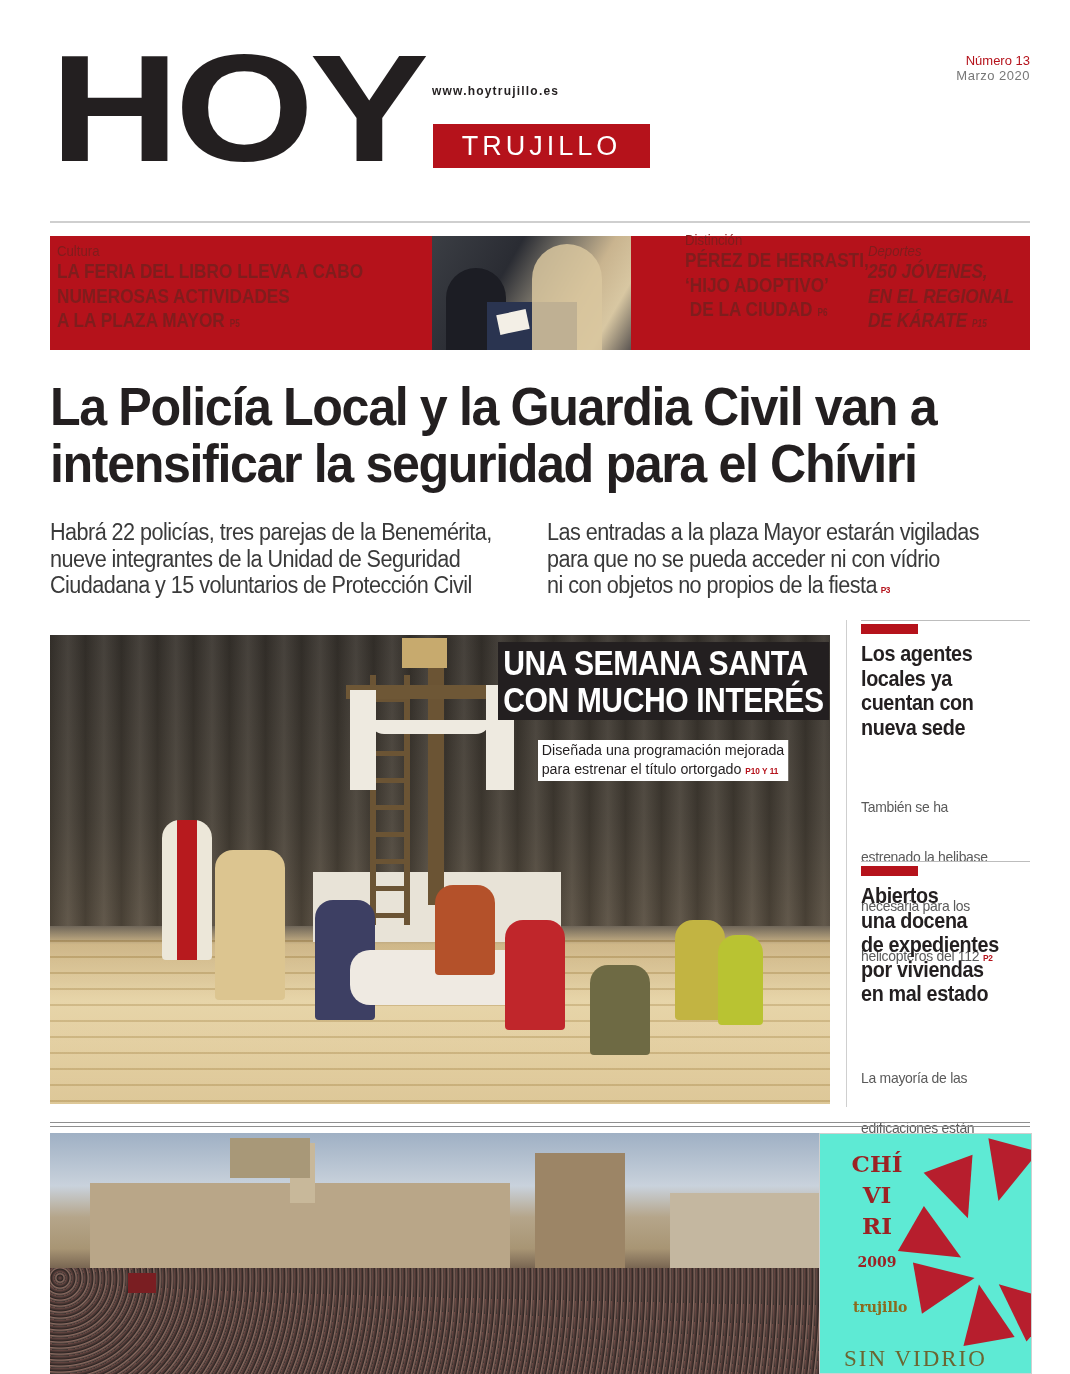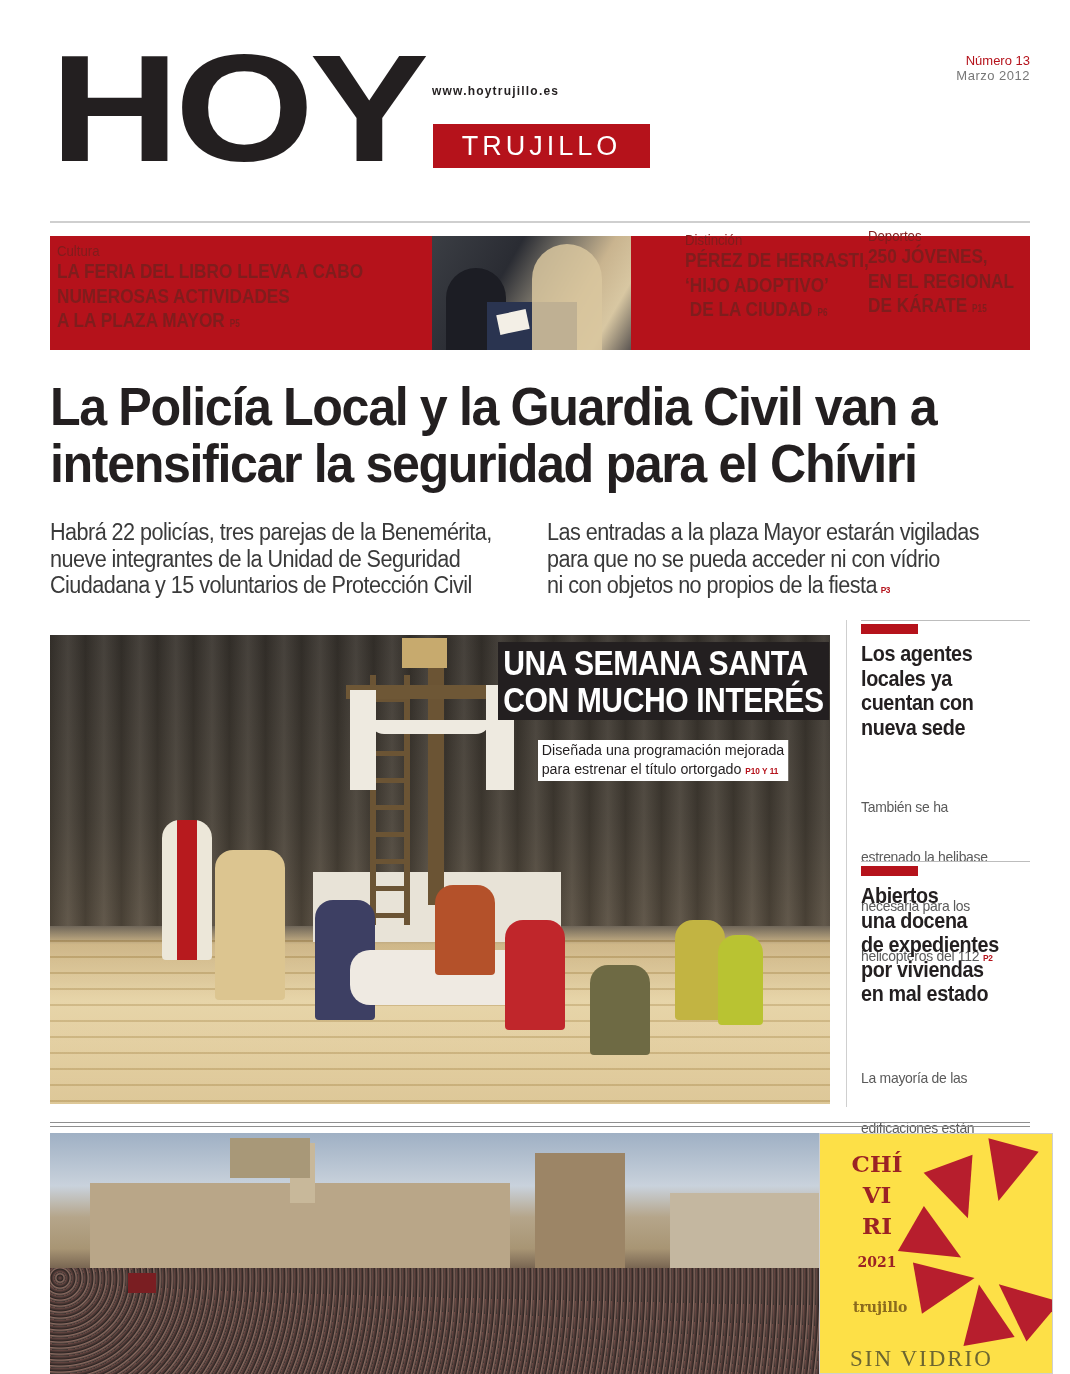--- a/index.html
+++ b/index.html
@@ -77,37 +77,37 @@
 
     
     .dbl-rule { left: 50px; width: 980px; height: 1px; background: #8f8f8f; }
     .plaza-photo { left: 50px; top: 1133px; width: 769px; height: 241px; overflow: hidden;
                    background: linear-gradient(180deg, #9fb0c4 0%, #c9d2dc 22%, #b5a58a 35%, #a89574 48%, #6d5a4a 58%, #3e3530 70%, #4a3a38 100%); }
     .plaza-photo .bld { position: absolute; background: #b9a688; }
     .plaza-photo .crowd { position: absolute; left: 0; top: 135px; width: 100%; height: 106px;
                           background: repeating-radial-gradient(circle at 10px 10px, #6b4a45 0, #2e2624 3px, #8a6a60 4px, #3c3330 6px); }
     .plaza-photo .banner { position: absolute; left: 78px; top: 140px; width: 28px; height: 20px; background: #7a1e22; }
 
-    .ad { left: 819px; top: 1133px; width: 234px; height: 241px; background: #fde047; border: 1px solid #cfcfcf; overflow: hidden; }
+    .ad { left: 819px; top: 1133px; width: 213px; height: 241px; background: #5eead4; border: 1px solid #cfcfcf; overflow: hidden; }
     .ad .title { position: absolute; left: 28px; top: 14px; font-family: "DejaVu Serif", serif; font-weight: 700; color: #9b2224;
                  font-size: 23px; line-height: 31px; text-align: center; width: 58px; }
     .ad .year { position: absolute; left: 22px; top: 120px; font-family: "DejaVu Serif", serif; font-weight: 700; color: #9b2224; font-size: 14px; width: 70px; text-align: center; }
     .ad .brand { position: absolute; left: 33px; top: 165px; font-family: "DejaVu Serif", serif; color: #8a6a1e; font-size: 14px; font-weight: 700; }
-    .ad .slogan { position: absolute; left: 30px; top: 212px; font-family: "Liberation Serif", serif; color: #6b6531; font-size: 23px; letter-spacing: 2px; white-space: nowrap; }
+    .ad .slogan { position: absolute; left: 24px; top: 212px; font-family: "Liberation Serif", serif; color: #6b6531; font-size: 23px; letter-spacing: 2px; white-space: nowrap; }
     .tri { position: absolute; width: 0; height: 0; border-left: 26px solid transparent; border-right: 26px solid transparent; border-top: 58px solid #b71e2d; }
   </style>
 </head>
 <body>
 
 <div class="abs logo">HOY</div>
 <div class="abs website">www.hoytrujillo.es</div>
 <div class="abs edition">TRUJILLO</div>
 <div class="abs issue">
   <div class="num">Número 13</div>
-  <div class="date">Marzo 2012</div>
+  <div class="date">Marzo 2020</div>
 </div>
 
 <div class="abs rule" style="top:221px;"></div>
 
 <div class="abs band"></div>
 
 <div class="abs teaser" style="left:57px; top:243px;">
   <div class="cat">Cultura</div>
   <div class="head">
     <div>LA FERIA DEL LIBRO LLEVA A CABO</div>
@@ -125,21 +125,21 @@
 
 <div class="abs teaser" style="left:685px; top:232px;">
   <div class="cat">Distinción</div>
   <div class="head">
     <div>PÉREZ DE HERRASTI,</div>
     <div>‘HIJO ADOPTIVO’</div>
     <div style="white-space:pre;"><span> DE LA CIUDAD</span><span class="pg">P6</span></div>
   </div>
 </div>
 
-<div class="abs teaser" style="left:868px; top:228px;">
+<div class="abs teaser" style="left:868px; top:243px;font-style:italic;">
   <div class="cat">Deportes</div>
   <div class="head">
     <div>250 JÓVENES,</div>
     <div>EN EL REGIONAL</div>
     <div><span>DE KÁRATE</span><span class="pg">P15</span></div>
   </div>
 </div>
 
 <div class="abs headline">
   <div>La Policía Local y la Guardia Civil van a</div>
@@ -233,21 +233,21 @@
   <div class="crowd"></div>
   <div class="banner"></div>
 </div>
 
 <div class="abs ad">
   <div class="title">
     <div>CHÍ</div>
     <div>VI</div>
     <div>RI</div>
   </div>
-  <div class="year">2021</div>
+  <div class="year">2009</div>
   <div class="brand">trujillo</div>
   <div class="tri" style="left:112px; top:28px; transform:rotate(-20deg);"></div>
   <div class="tri" style="left:160px; top:10px; transform:rotate(15deg);"></div>
   <div class="tri" style="left:90px; top:80px; transform:rotate(-60deg);"></div>
   <div class="tri" style="left:100px; top:120px; transform:rotate(-100deg);"></div>
   <div class="tri" style="left:138px; top:150px; transform:rotate(170deg);"></div>
   <div class="tri" style="left:175px; top:140px; transform:rotate(130deg);"></div>
   <div class="slogan">SIN  VIDRIO</div>
 </div>
 

